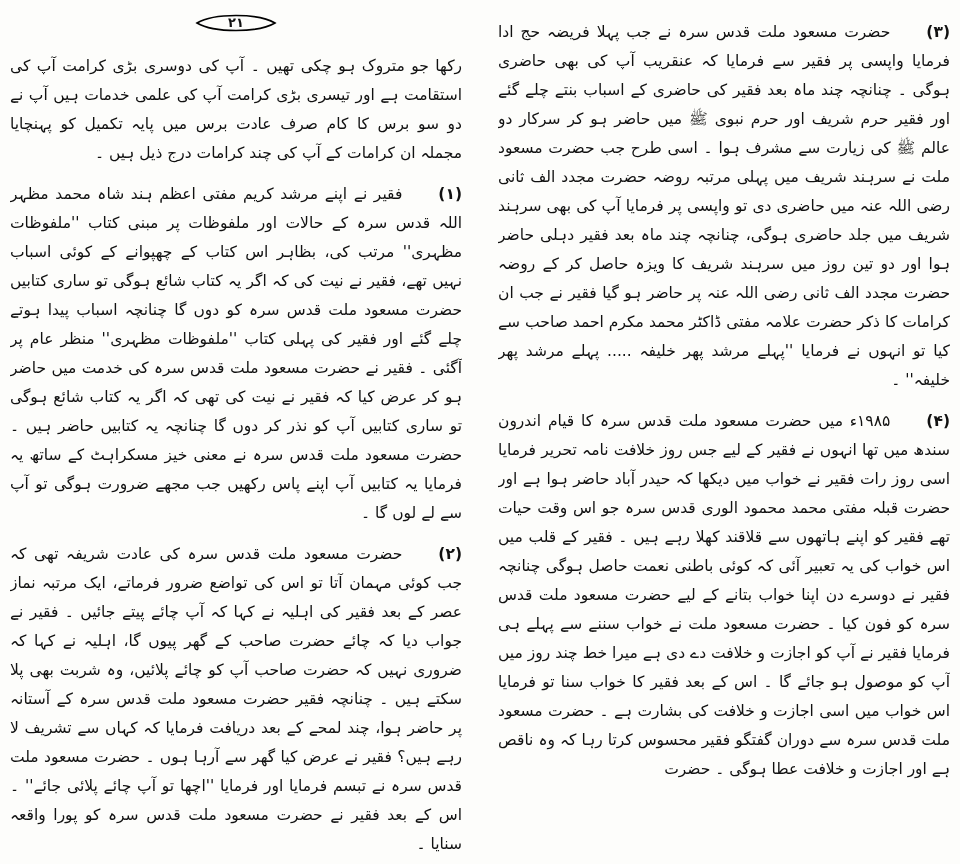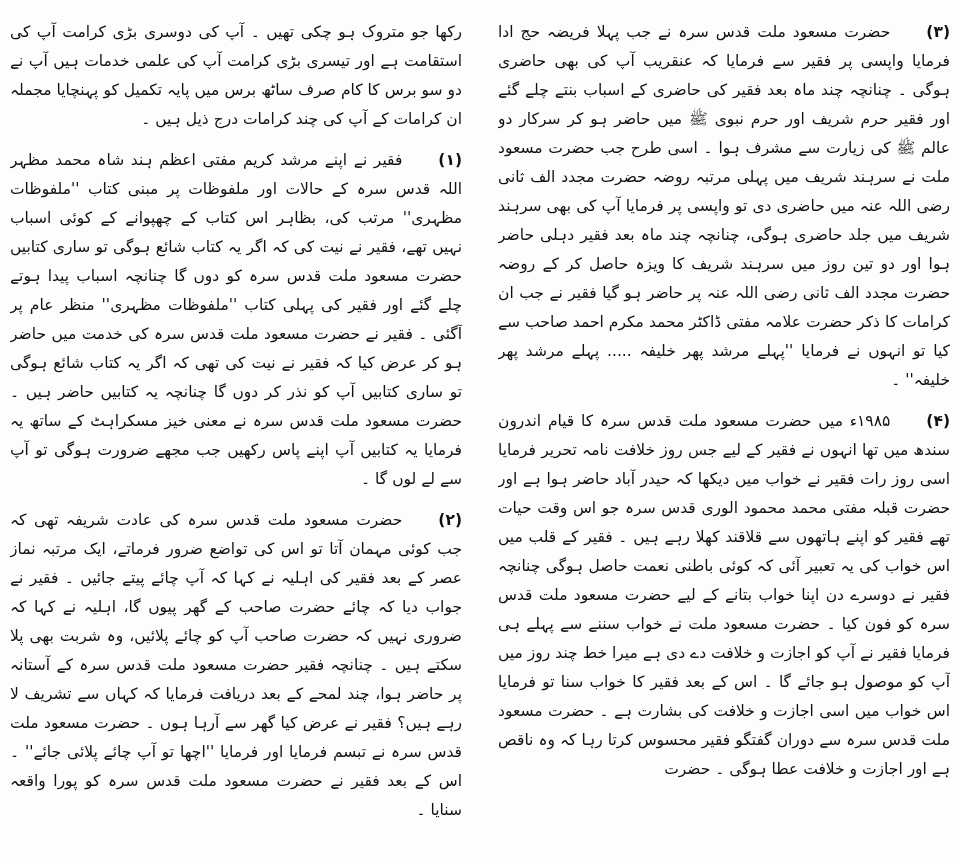--- a/index.html
+++ b/index.html
@@ -70,20 +70,28 @@
 <div class="spread">
 
   <div class="page">
     <div class="page-body">
       <p class="para"><span class="marker">(۳)</span><span class="marker-gap"></span><span>حضرت مسعود ملت قدس سرہ نے جب پہلا فریضہ حج ادا فرمایا واپسی پر فقیر سے فرمایا کہ عنقریب آپ کی بھی حاضری ہوگی ۔ چنانچہ چند ماہ بعد فقیر کی حاضری کے اسباب بنتے چلے گئے اور فقیر حرم شریف اور حرم نبوی ﷺ میں حاضر ہو کر سرکار دو عالم ﷺ کی زیارت سے مشرف ہوا ۔ اسی طرح جب حضرت مسعود ملت نے سرہند شریف میں پہلی مرتبہ روضہ حضرت مجدد الف ثانی رضی اللہ عنہ میں حاضری دی تو واپسی پر فرمایا آپ کی بھی سرہند شریف میں جلد حاضری ہوگی، چنانچہ چند ماہ بعد فقیر دہلی حاضر ہوا اور دو تین روز میں سرہند شریف کا ویزہ حاصل کر کے روضہ حضرت مجدد الف ثانی رضی اللہ عنہ پر حاضر ہو گیا فقیر نے جب ان کرامات کا ذکر حضرت علامہ مفتی ڈاکٹر محمد مکرم احمد صاحب سے کیا تو انہوں نے فرمایا ''پہلے مرشد پھر خلیفہ ..... پہلے مرشد پھر خلیفہ'' ۔</span></p>
       <p class="para"><span class="marker">(۴)</span><span class="marker-gap"></span><span>۱۹۸۵ء میں حضرت مسعود ملت قدس سرہ کا قیام اندرون سندھ میں تھا انہوں نے فقیر کے لیے جس روز خلافت نامہ تحریر فرمایا اسی روز رات فقیر نے خواب میں دیکھا کہ حیدر آباد حاضر ہوا ہے اور حضرت قبلہ مفتی محمد محمود الوری قدس سرہ جو اس وقت حیات تھے فقیر کو اپنے ہاتھوں سے قلاقند کھلا رہے ہیں ۔ فقیر کے قلب میں اس خواب کی یہ تعبیر آئی کہ کوئی باطنی نعمت حاصل ہوگی چنانچہ فقیر نے دوسرے دن اپنا خواب بتانے کے لیے حضرت مسعود ملت قدس سرہ کو فون کیا ۔ حضرت مسعود ملت نے خواب سننے سے پہلے ہی فرمایا فقیر نے آپ کو اجازت و خلافت دے دی ہے میرا خط چند روز میں آپ کو موصول ہو جائے گا ۔ اس کے بعد فقیر کا خواب سنا تو فرمایا اس خواب میں اسی اجازت و خلافت کی بشارت ہے ۔ حضرت مسعود ملت قدس سرہ سے دوران گفتگو فقیر محسوس کرتا رہا کہ وہ ناقص ہے اور اجازت و خلافت عطا ہوگی ۔ حضرت</span></p>
     </div>
   </div>
 
   <div class="page">
+    <div class="page-head">
+      <span class="cartouche">
+        <svg viewBox="0 0 84 26">
+          <path d="M3,13 C 20,3 64,3 81,13 C 64,23 20,23 3,13 Z" fill="none" stroke="#000" stroke-width="1.6"></path>
+        </svg>
+        <span class="pn">۲۱</span>
+      </span>
+    </div>
     <div class="page-body">
-      <p class="para"><span>رکھا جو متروک ہو چکی تھیں ۔ آپ کی دوسری بڑی کرامت آپ کی استقامت ہے اور تیسری بڑی کرامت آپ کی علمی خدمات ہیں آپ نے دو سو برس کا کام صرف ساٹھ برس میں پایہ تکمیل کو پہنچایا مجملہ ان کرامات کے آپ کی چند کرامات درج ذیل ہیں ۔</span></p>
+      <p class="para"><span>رکھا جو متروک ہو چکی تھیں ۔ آپ کی دوسری بڑی کرامت آپ کی استقامت ہے اور تیسری بڑی کرامت آپ کی علمی خدمات ہیں آپ نے دو سو برس کا کام صرف عادت برس میں پایہ تکمیل کو پہنچایا مجملہ ان کرامات کے آپ کی چند کرامات درج ذیل ہیں ۔</span></p>
       <p class="para"><span class="marker">(۱)</span><span class="marker-gap"></span><span>فقیر نے اپنے مرشد کریم مفتی اعظم ہند شاہ محمد مظہر اللہ قدس سرہ کے حالات اور ملفوظات پر مبنی کتاب ''ملفوظات مظہری'' مرتب کی، بظاہر اس کتاب کے چھپوانے کے کوئی اسباب نہیں تھے، فقیر نے نیت کی کہ اگر یہ کتاب شائع ہوگی تو ساری کتابیں حضرت مسعود ملت قدس سرہ کو دوں گا چنانچہ اسباب پیدا ہوتے چلے گئے اور فقیر کی پہلی کتاب ''ملفوظات مظہری'' منظر عام پر آگئی ۔ فقیر نے حضرت مسعود ملت قدس سرہ کی خدمت میں حاضر ہو کر عرض کیا کہ فقیر نے نیت کی تھی کہ اگر یہ کتاب شائع ہوگی تو ساری کتابیں آپ کو نذر کر دوں گا چنانچہ یہ کتابیں حاضر ہیں ۔ حضرت مسعود ملت قدس سرہ نے معنی خیز مسکراہٹ کے ساتھ یہ فرمایا یہ کتابیں آپ اپنے پاس رکھیں جب مجھے ضرورت ہوگی تو آپ سے لے لوں گا ۔</span></p>
       <p class="para"><span class="marker">(۲)</span><span class="marker-gap"></span><span>حضرت مسعود ملت قدس سرہ کی عادت شریفہ تھی کہ جب کوئی مہمان آتا تو اس کی تواضع ضرور فرماتے، ایک مرتبہ نماز عصر کے بعد فقیر کی اہلیہ نے کہا کہ آپ چائے پیتے جائیں ۔ فقیر نے جواب دیا کہ چائے حضرت صاحب کے گھر پیوں گا، اہلیہ نے کہا کہ ضروری نہیں کہ حضرت صاحب آپ کو چائے پلائیں، وہ شربت بھی پلا سکتے ہیں ۔ چنانچہ فقیر حضرت مسعود ملت قدس سرہ کے آستانہ پر حاضر ہوا، چند لمحے کے بعد دریافت فرمایا کہ کہاں سے تشریف لا رہے ہیں؟ فقیر نے عرض کیا گھر سے آرہا ہوں ۔ حضرت مسعود ملت قدس سرہ نے تبسم فرمایا اور فرمایا ''اچھا تو آپ چائے پلائی جائے'' ۔ اس کے بعد فقیر نے حضرت مسعود ملت قدس سرہ کو پورا واقعہ سنایا ۔</span></p>
     </div>
   </div>
 
 </div>
 
 </body></html>

